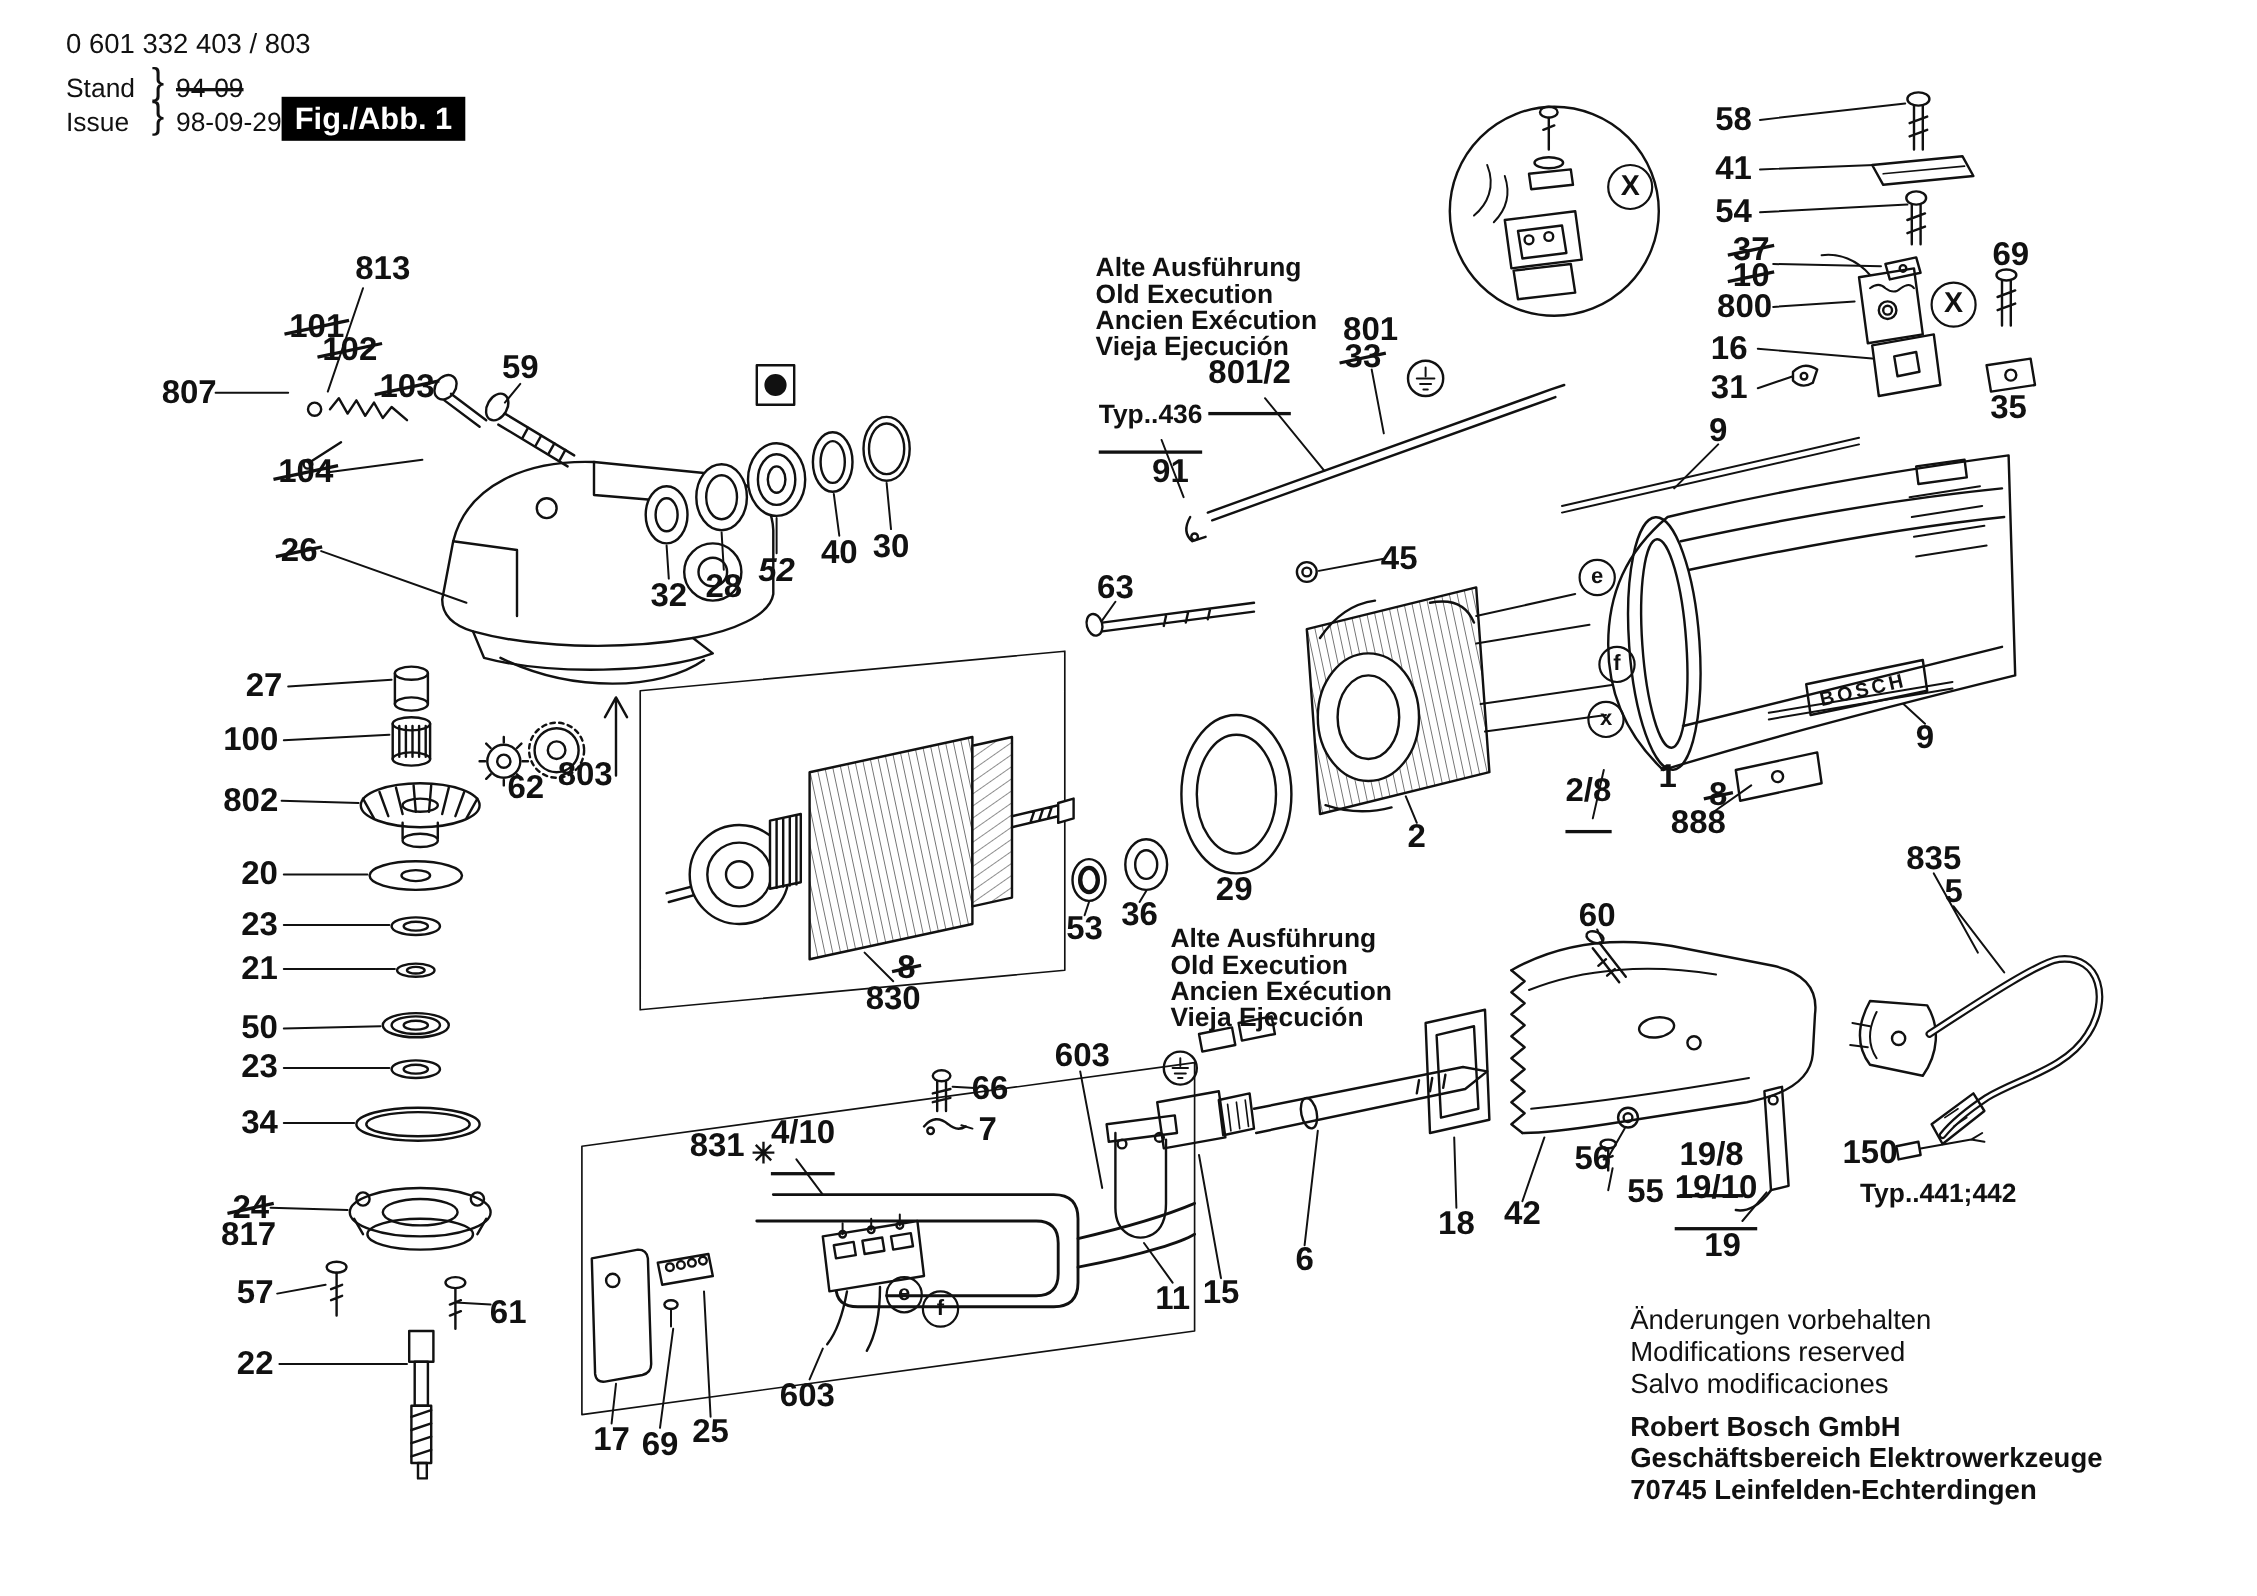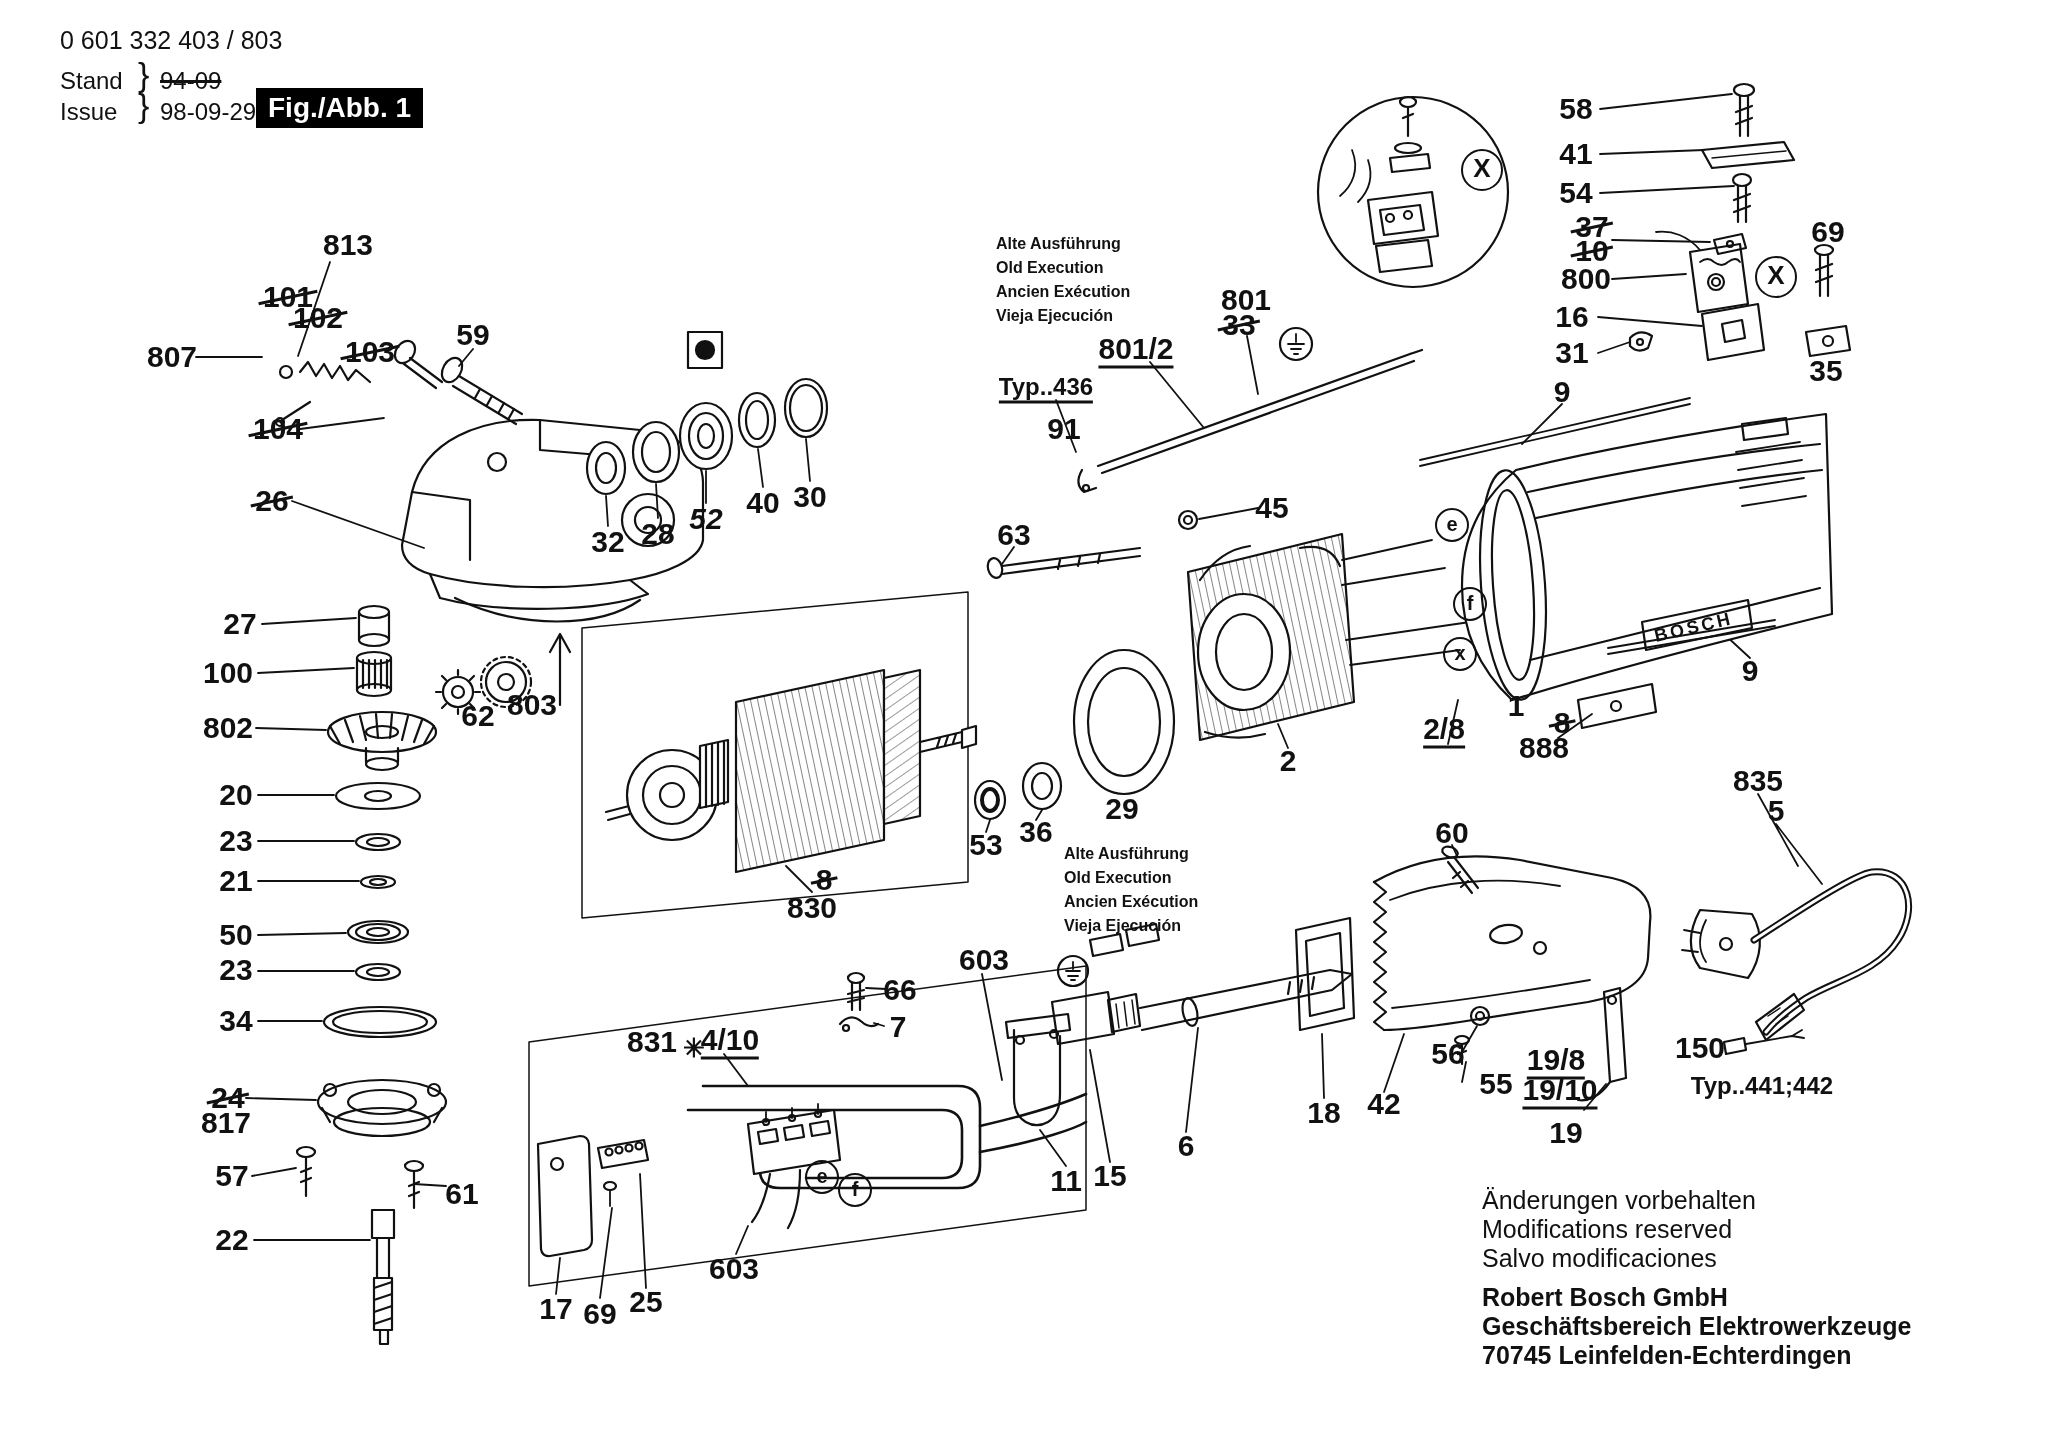--- a/index.html
+++ b/index.html
@@ -3,39 +3,39 @@
 <meta charset="utf-8">
 <style>
   html,body{margin:0;padding:0;background:#e8e8e8;}
   .page{position:relative;width:2052px;height:1451px;background:#ffffff;overflow:hidden;
         font-family:"Liberation Sans",sans-serif;color:#111;}
   .layer{position:absolute;left:0;top:0;width:100%;height:100%;}
   
   .lbl{position:absolute;transform:translate(-50%,-50%);font-weight:bold;font-size:30px;
        white-space:nowrap;color:#111;line-height:1;}
   .lbl.typ{font-size:24px;}
-  .lbl.underline{border-bottom:3px solid #111;padding-bottom:2px;}
+  .lbl.underline{border-bottom:3px solid #111;padding-bottom:20px;}
   .lbl.struck::after{content:"";position:absolute;left:-5px;right:-5px;top:46%;height:3px;
        background:#111;transform:rotate(-12deg);}
   .lbl.circled{border:2.5px solid #111;border-radius:50%;width:30px;height:30px;
        line-height:28px;font-size:20px;text-align:center;}
   .lbl.circled.big{width:38px;height:38px;line-height:34px;font-size:26px;}
   
   .hdr{position:absolute;left:60px;top:26px;font-size:25px;}
   .hdr .pn{margin-bottom:10px;}
   .standissue{position:relative;font-size:24px;line-height:31px;}
   .standissue .brace{position:absolute;left:78px;top:-6px;font-size:34px;}
   .standissue .brace.b2{top:25px;}
   .standissue .val{position:absolute;left:100px;top:0;}
   .standissue .val.v2{top:31px;}
   .struck-h{text-decoration:line-through;text-decoration-thickness:2.5px;}
   .figbox{position:absolute;left:256px;top:88px;background:#000;color:#fff;font-weight:bold;
        font-size:28px;padding:4px 12px;}
   
-  .note{position:absolute;font-weight:bold;font-size:16px;line-height:24px;}
+  .note{position:absolute;font-weight:bold;font-size:24px;line-height:24px;}
   .note1{left:996px;top:232px;}
   .note2{left:1064px;top:842px;}
   
   .footer{position:absolute;left:1482px;top:1186px;font-size:25px;line-height:29px;}
   .footer .boldblock{margin-top:10px;font-weight:bold;}
 </style>
 </head>
 <body>
 
 <div class="page">

